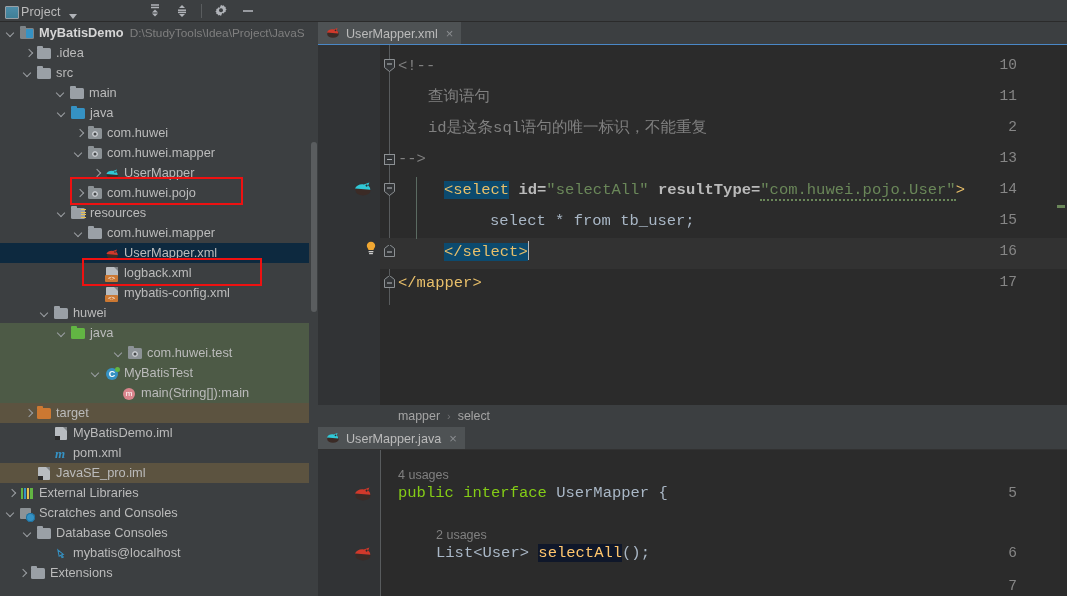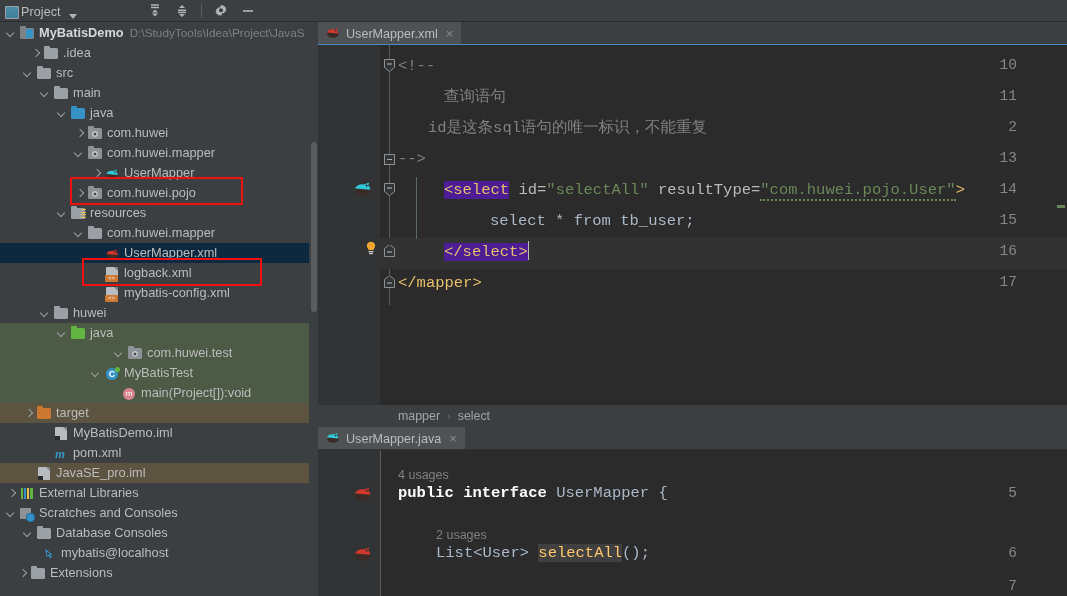--- a/index.html
+++ b/index.html
@@ -187,28 +187,28 @@
   }
   .codeline {
     position: absolute; left: 80px; white-space: pre;
     font-family: "Liberation Mono", monospace; font-size: 15.5px; line-height: 31px;
   }
   .hl-line { position: absolute; left: 62px; right: 0; height: 31px; background: #323232; }
   .indentbar { position: absolute; width: 1px; background: #4f5860; }
 
   .c-comment { color: #808080; }
   .c-tag { color: #e8bf6a; }
-  .c-attr { color: #bababa; }
+  .c-attr { color: #bababa; font-weight: bold; }
   .c-str { color: #6a8759; }
   .c-txt { color: #a9b7c6; }
-  .c-kw { color: #ffffff; font-weight: bold; }
+  .c-kw { color: #84cc16; }
   .c-mth { color: #ffc66d; }
   .c-usage { color: #808080; font-family: "Liberation Sans", sans-serif; font-size: 12.5px; }
-  .tagmatch { background: #4c1d95; }
-  .sqlmatch { background: #404040; }
+  .tagmatch { background: #0c4a6e; }
+  .sqlmatch { background: #0f172a; }
   .squig { border-bottom: 2px dotted #6a8759; padding-bottom: 0px; }
 
   .caret { display: inline-block; width: 1.5px; height: 19px; background: #bbbbbb; vertical-align: -4px; }
 
   .bulb {
     position: absolute; width: 11px; height: 14px;
   }
   .bird-g { position: absolute; width: 22px; height: 18px; }
 
   .breadcrumbs {
@@ -272,35 +272,35 @@
     <div class="tree" id="tree">
         <div class="row " style="padding-left:6px">
           <span class="arrow d"></span>
           <span class="ic">
             <span class="f-grey" style="background:#7d8488"></span>
             <span style="position:absolute;left:7px;top:4px;width:7px;height:9px;background:#3592c4;border-radius:1px"></span>
           </span>
           <span class="lbl bold">MyBatisDemo</span>
           <span class="path">D:\StudyTools\Idea\Project\JavaS</span>
         </div>
-        <div class="row " style="padding-left:30px">
+        <div class="row " style="padding-left:23px">
           <span class="arrow r"></span>
           <span class="ic">
             <span class="f-grey"></span>
           </span>
           <span class="lbl">.idea</span>
         </div>
         <div class="row " style="padding-left:23px">
           <span class="arrow d"></span>
           <span class="ic">
             <span class="f-grey"></span>
           </span>
           <span class="lbl">src</span>
         </div>
-        <div class="row " style="padding-left:40px">
+        <div class="row " style="padding-left:56px">
           <span class="arrow d"></span>
           <span class="ic">
             <span class="f-grey"></span>
           </span>
           <span class="lbl">main</span>
         </div>
         <div class="row " style="padding-left:57px">
           <span class="arrow d"></span>
           <span class="ic">
             <span class="f-blue"></span>
@@ -404,21 +404,21 @@
           <span class="ic">
             <span class="cls">C</span>
           </span>
           <span class="lbl">MyBatisTest</span>
         </div>
         <div class="row bg-green" style="padding-left:108px">
           <span class="arrow"></span>
           <span class="ic">
             <span class="mth">m</span>
           </span>
-          <span class="lbl">main(Project[]):void</span>
+          <span class="lbl">main(String[]):main</span>
         </div>
         <div class="row bg-brown" style="padding-left:23px">
           <span class="arrow r"></span>
           <span class="ic">
             <span class="f-orange"></span>
           </span>
           <span class="lbl">target</span>
         </div>
         <div class="row " style="padding-left:40px">
           <span class="arrow"></span>
@@ -455,21 +455,21 @@
           </span>
           <span class="lbl">Scratches and Consoles</span>
         </div>
         <div class="row " style="padding-left:23px">
           <span class="arrow d"></span>
           <span class="ic">
             <span class="f-grey"></span>
           </span>
           <span class="lbl">Database Consoles</span>
         </div>
-        <div class="row " style="padding-left:28px">
+        <div class="row " style="padding-left:40px">
           <span class="arrow"></span>
           <span class="ic">
             <svg class="dbcon" viewBox="0 0 12 12">
               <path d="M2 2l6 5-2 .4L8 10 6.6 10.6 5 8 3.4 9z" fill="none" stroke="#3592c4" stroke-width="1.1"></path>
             </svg>
           </span>
           <span class="lbl">mybatis@localhost</span>
         </div>
         <div class="row " style="padding-left:17px">
           <span class="arrow r"></span>
@@ -542,21 +542,21 @@
               <path d="M3 9.6C4.3 6.4 8 4.7 11.8 5.4l5.6-1.9-1.3 3c1.5 1.1 2.3 2.8 2.2 4.3z" fill="#30c8d6"></path>
               <circle cx="14.6" cy="6.6" r="1.05" fill="#2b2b2b"></circle>
             </svg></div>
           <div class="bulb" style="left:47px;top:196px"><svg viewBox="0 0 12 15" width="12" height="15">
               <path d="M6 .7c2.5 0 4.2 1.9 4.2 4 0 2-1.5 2.8-1.7 4.3H3.5C3.3 7.5 1.8 6.7 1.8 4.7 1.8 2.6 3.5.7 6 .7z" fill="#f0a732"></path>
               <rect x="3.6" y="10" width="4.8" height="1.3" fill="#cfcfcf"></rect>
               <rect x="4.1" y="12" width="3.8" height="1.2" fill="#cfcfcf"></rect>
             </svg></div>
           <div class="indentbar" style="left:98px;top:132px;height:62px;background:#5b6b62"></div>
           <div class="codeline c-comment" style="top:6px">&lt;!--</div>
-          <div class="codeline c-comment" style="left:126px;top:37px">查询语句</div>
+          <div class="codeline c-comment" style="left:110px;top:37px">查询语句</div>
           <div class="codeline c-comment" style="left:110px;top:68px">id是这条sql语句的唯一标识，不能重复</div>
           <div class="codeline c-comment" style="top:99px">--&gt;</div>
           <div class="codeline" style="left:126px;top:130px"><span class="c-tag tagmatch">&lt;select</span><span class="c-attr"> id=</span><span class="c-str">"selectAll"</span><span class="c-attr"> resultType=</span><span class="c-str squig">"com.huwei.pojo.User"</span><span class="c-tag">&gt;</span></div>
           <div class="codeline c-txt" style="left:172px;top:161px">select * from tb_user;</div>
           <div class="codeline" style="left:126px;top:192px"><span class="c-tag tagmatch">&lt;/select&gt;</span><span class="caret"></span></div>
           <div class="codeline c-tag" style="left:80px;top:223px">&lt;/mapper&gt;</div>
         </div>
 
       <div class="breadcrumbs">
         <span>mapper</span>

